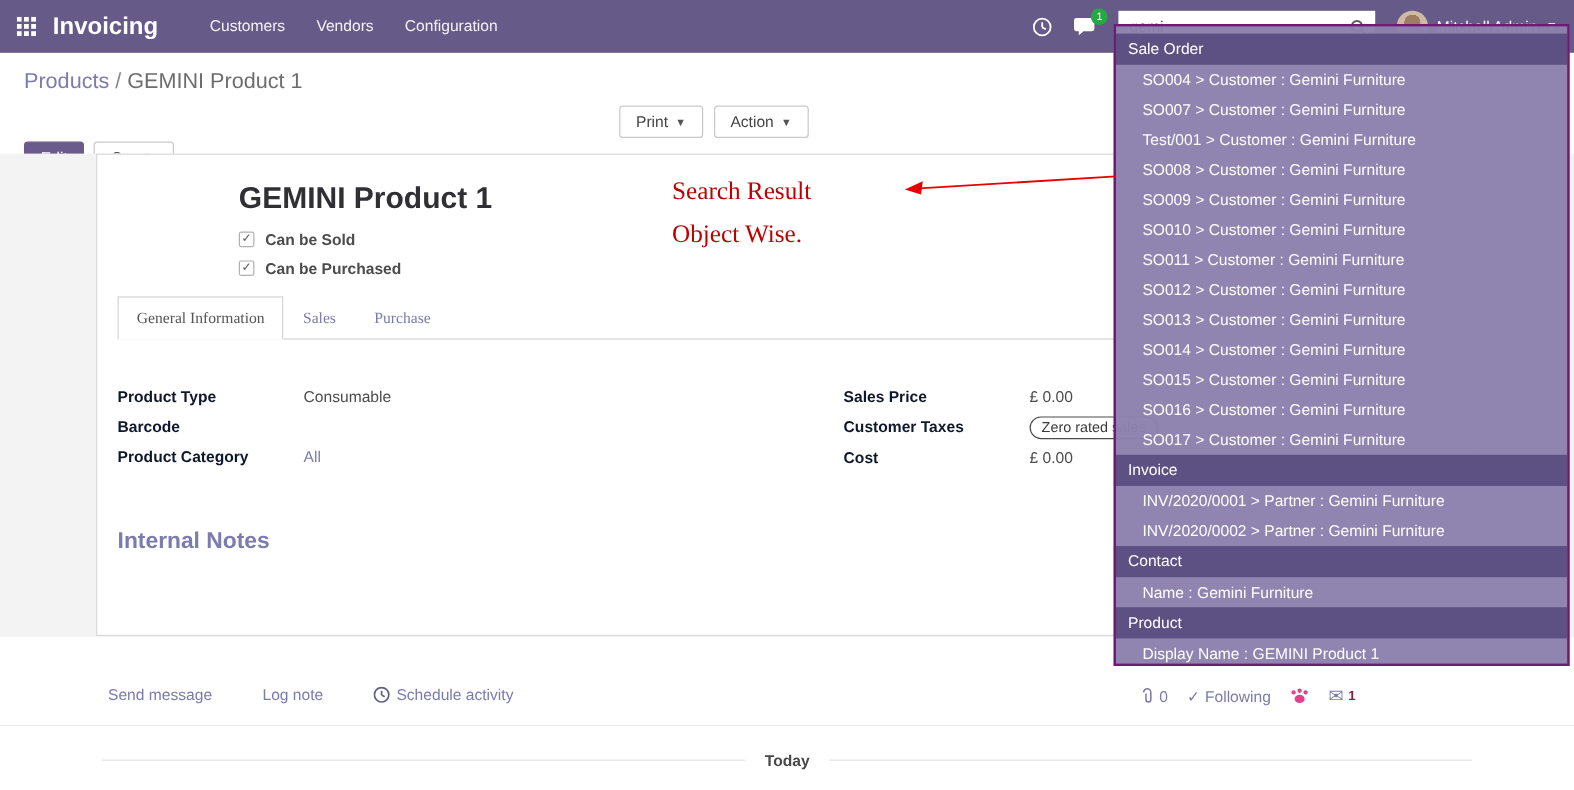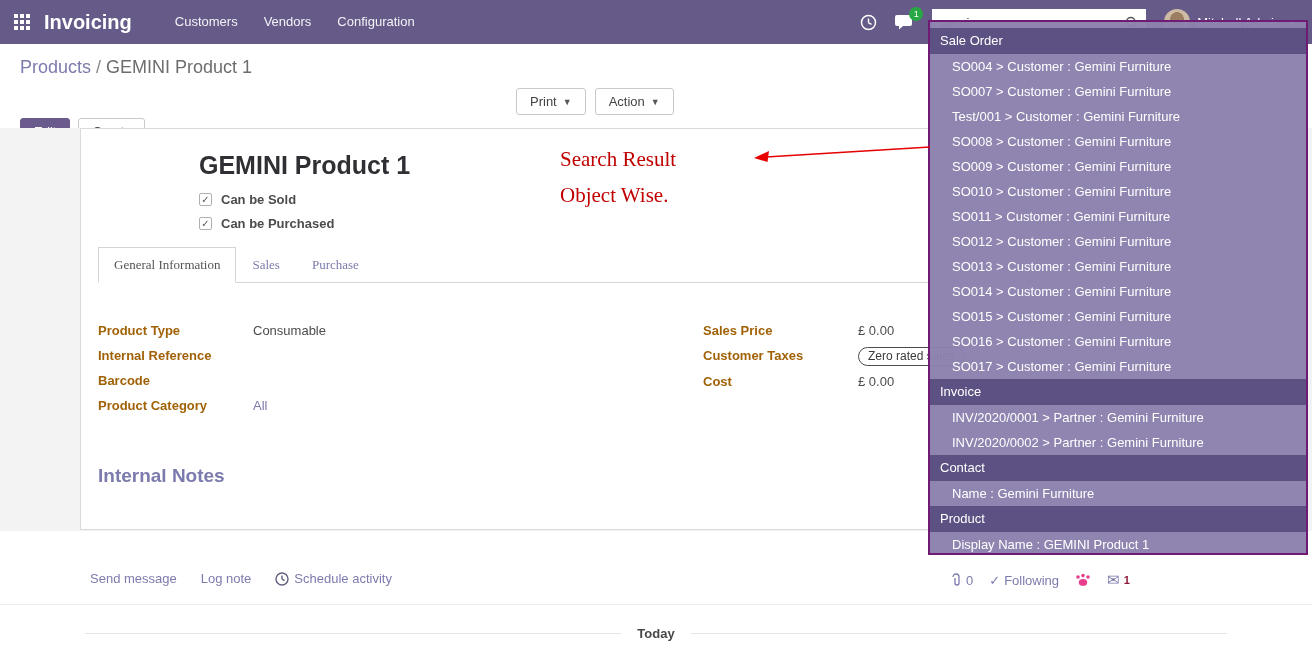--- a/index.html
+++ b/index.html
@@ -67,29 +67,29 @@
   .tabs { display:flex; margin-top:16px; border-bottom:1px solid #d5d5d5; }
   .tab { padding:9px 15px; font-size:13px; color:#7c7bad; cursor:pointer;
     border:1px solid transparent; margin-bottom:-1px;font-family:Liberation Serif, serif; }
   .tab.active { background:#fff; color:#555;
     border-color:#d5d5d5; border-bottom-color:#fff; }
 
   .fields { display:flex; margin-top:38px; }
   .fields-col { width:50%; }
   .fields-col.right { padding-left:48px; }
   .field-row { display:flex; margin-bottom:6px; min-height:19px; line-height:19px; }
-  .f-label { width:155px; font-weight:bold; color:#a16207; font-size:13px; flex:none; }
+  .f-label { width:155px; font-weight:bold; color:#0f172a; font-size:13px; flex:none; }
   .f-value { font-size:13px; color:#4c4c4c; }
   .f-value.link { color:#7c7bad; cursor:pointer; }
   .pill { display:inline-block; border:1px solid #4c4c4c; border-radius:12px; padding:0 9px;
     font-size:12px; line-height:17px; color:#3a3a3a; background:#fff; cursor:pointer; }
   .notes-heading { margin-top:44px; font-size:19px; font-weight:bold; color:#7c7bad; }
 
   
-  .chatter-links { position:absolute; top:571px; left:90px; display:flex; gap:24px; z-index:2;align-items:flex-end; }
+  .chatter-links { position:absolute; top:571px; left:90px; display:flex; gap:42px; z-index:2;align-items:flex-end; }
   .chat-link { font-size:13px; color:#7c7bad; cursor:pointer; display:flex; align-items:center; gap:5px; }
   .follower-row { position:absolute; top:571px; left:950px; display:flex; align-items:center; gap:16px; z-index:2; }
   .f-item { display:flex; align-items:center; gap:4px; font-size:13px; color:#7c7bad; cursor:pointer; }
   .envelope { font-size:15px; color:#7c7bad; }
   .msg-count { font-size:11px; color:#8c1a3a; font-weight:bold; }
 
   .hr-full { position:absolute; top:604px; left:0; width:1312px; border-top:1px solid #ececec; z-index:2; }
   .today-divider { position:absolute; top:626px; left:85px; right:85px; display:flex;
     align-items:center; gap:16px; z-index:2; }
   .today-divider::before, .today-divider::after { content:""; flex:1; border-top:1px solid #e3e3e3; }
@@ -209,24 +209,20 @@
     <div class="tabs" id="product-tabs">
         <div class="tab active">General Information</div>
         <div class="tab">Sales</div>
         <div class="tab">Purchase</div>
       </div>
     <div class="fields">
       <div class="fields-col" id="fields-left">
           <div class="field-row">
             <div class="f-label">Product Type</div>
             <div class="f-value">Consumable</div>
-          </div>
-          <div class="field-row">
-            <div class="f-label">Internal Reference</div>
-            <div class="f-value"></div>
           </div>
           <div class="field-row">
             <div class="f-label">Barcode</div>
             <div class="f-value"></div>
           </div>
           <div class="field-row">
             <div class="f-label">Product Category</div>
             <div class="f-value link">All</div>
           </div>
         </div>

